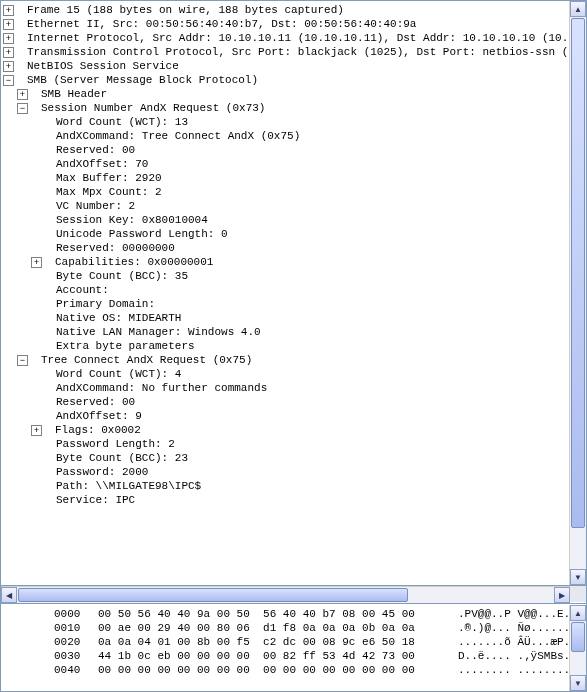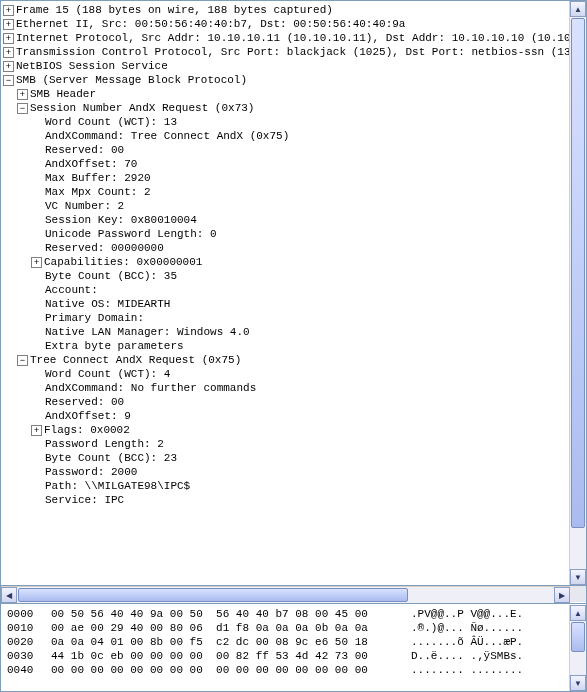--- a/index.html
+++ b/index.html
@@ -67,21 +67,21 @@
     margin-right: 2px;
     align-items: center;
     justify-content: center;
     font-size: 9px;
     line-height: 9px;
     font-family: sans-serif;
     flex: 0 0 11px;
     box-sizing: border-box;
     background: #ffffff;
   }
-  .label { white-space: pre; }
+  .label { white-space: pre; margin-left: 11px; }
   
   .vscroll {
     width: 16px;
     flex: 0 0 16px;
     background: #e7e7ef;
     display: flex;
     flex-direction: column;
     border-left: 1px solid #d4d0c8;
   }
   .hscroll {
@@ -121,21 +121,21 @@
     display: flex;
     flex-direction: row;
   }
   .corner {
     width: 16px;
     height: 16px;
     background: #e7e7ef;
     flex: 0 0 16px;
   }
   .hex-line { display: block; }
-  .hex-off { display: inline-block; width: 44px; }
+  .hex-off { display: inline-block; width: 44px; margin-left: 47px; }
   .hex-bytes { display: inline-block; width: 360px; }
   .hex-ascii { display: inline-block; }
 </style>
 </head>
 <body>
 
 <div class="outer">
 
   <div class="pane tree-pane">
     <div class="tree-content" id="tree">
@@ -248,27 +248,27 @@
         <div class="row">
           <span class="indent"></span>
           <span class="indent"></span>
           <span class="indent"></span>
           <span class="label">Account:</span>
         </div>
         <div class="row">
           <span class="indent"></span>
           <span class="indent"></span>
           <span class="indent"></span>
+          <span class="label">Primary Domain:</span>
+        </div>
+        <div class="row">
+          <span class="indent"></span>
+          <span class="indent"></span>
+          <span class="indent"></span>
           <span class="label">Native OS: MIDEARTH</span>
-        </div>
-        <div class="row">
-          <span class="indent"></span>
-          <span class="indent"></span>
-          <span class="indent"></span>
-          <span class="label">Primary Domain:</span>
         </div>
         <div class="row">
           <span class="indent"></span>
           <span class="indent"></span>
           <span class="indent"></span>
           <span class="label">Native LAN Manager: Windows 4.0</span>
         </div>
         <div class="row">
           <span class="indent"></span>
           <span class="indent"></span>

